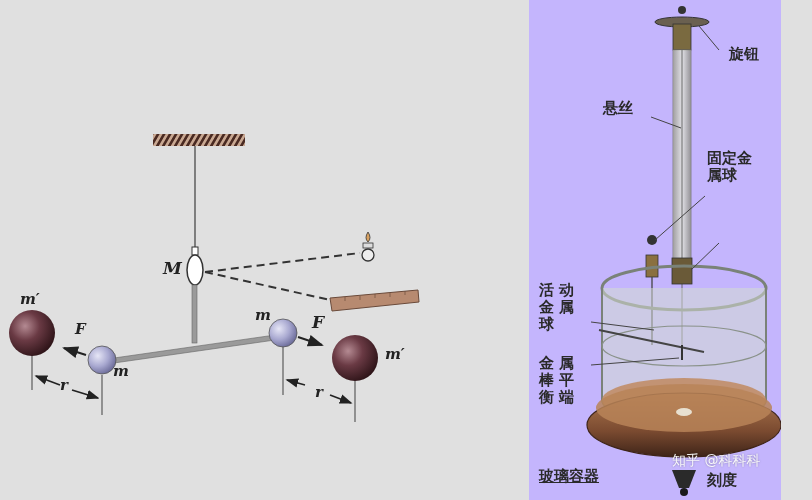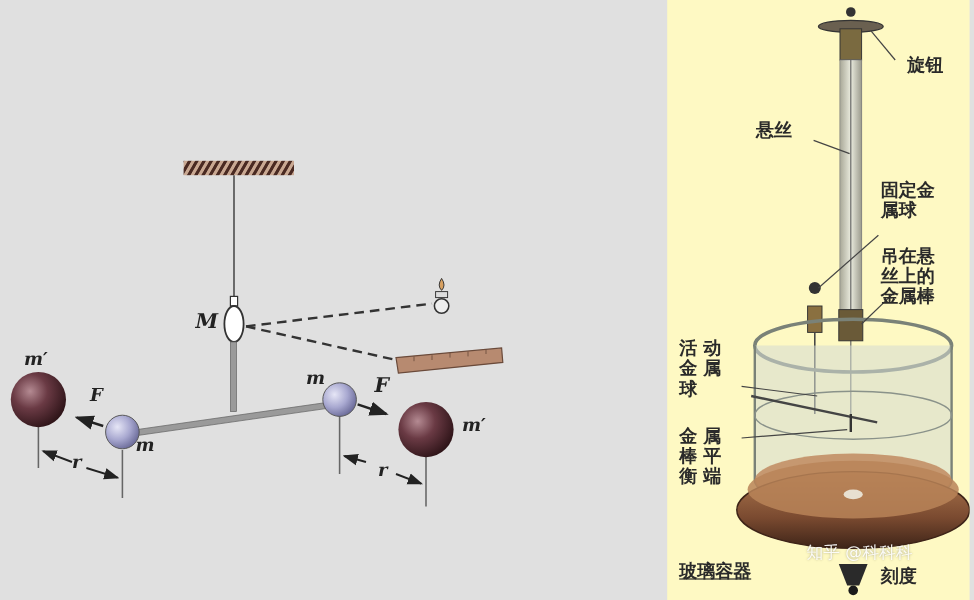--- a/index.html
+++ b/index.html
@@ -1,19 +1,19 @@
 <!DOCTYPE html>
 <html><head>
 <meta charset="utf-8">
 <style>
   html, body { margin: 0; padding: 0; }
   body { width: 812px; height: 500px; background: #e0e0e0; overflow: hidden; position: relative; font-family: "DejaVu Serif", serif; }
   .panel { position: absolute; top: 0; height: 500px; }
   #left-panel { left: 0; width: 560px; }
-  #right-panel { left: 556px; width: 252px; background: #fef9c3; }
+  #right-panel { left: 529px; width: 252px; background: #c4b5fd; }
   svg { position: absolute; left: 0; top: 0; }
   .lbl { position: absolute; font-style: italic; font-weight: bold; font-family: "DejaVu Serif", serif; color: #222; font-size: 17px; }
   .cn { position: absolute; font-family: "DejaVu Sans", sans-serif; font-weight: bold; color: #2a2a2a; font-size: 15px; line-height: 17px; }
   .wm { position: absolute; left: 672px; top: 452px; font-family: "DejaVu Sans", sans-serif; color: rgba(255,255,255,0.92); font-size: 14px; text-shadow: 0 0 2px rgba(0,0,0,0.35); }
 </style>
 </head>
 <body>
 
 <div id="left-panel" class="panel">
   <svg width="560" height="500" viewBox="0 0 560 500">
@@ -151,25 +151,20 @@
       <line x1="62" y1="365" x2="150" y2="358"></line>
     </g>
   </svg>
 
   <span class="cn" style="left:200px;top:46px;">旋钮</span>
   <span class="cn" style="left:74px;top:100px;text-align:center;">悬丝</span>
   <div class="cn" style="left:178px;top:150px;">
     <div>固定金</div>
     <div>属球</div>
   </div>
-  <div class="cn" style="left:178px;top:205px;">
-    <div>吊在悬</div>
-    <div>丝上的</div>
-    <div>金属棒</div>
-  </div>
   <div class="cn" style="left:10px;top:282px;display:flex;gap:4px;">
     <div style="width:16px;">活<br>金<br>球</div>
     <div style="width:16px;">动<br>属</div>
   </div>
   <div class="cn" style="left:10px;top:355px;display:flex;gap:4px;">
     <div style="width:16px;">金<br>棒<br>衡</div>
     <div style="width:16px;">属<br>平<br>端</div>
   </div>
   <span class="cn" style="left:10px;top:468px;text-decoration:underline;">玻璃容器</span>
   <span class="cn" style="left:178px;top:472px;">刻度</span>

